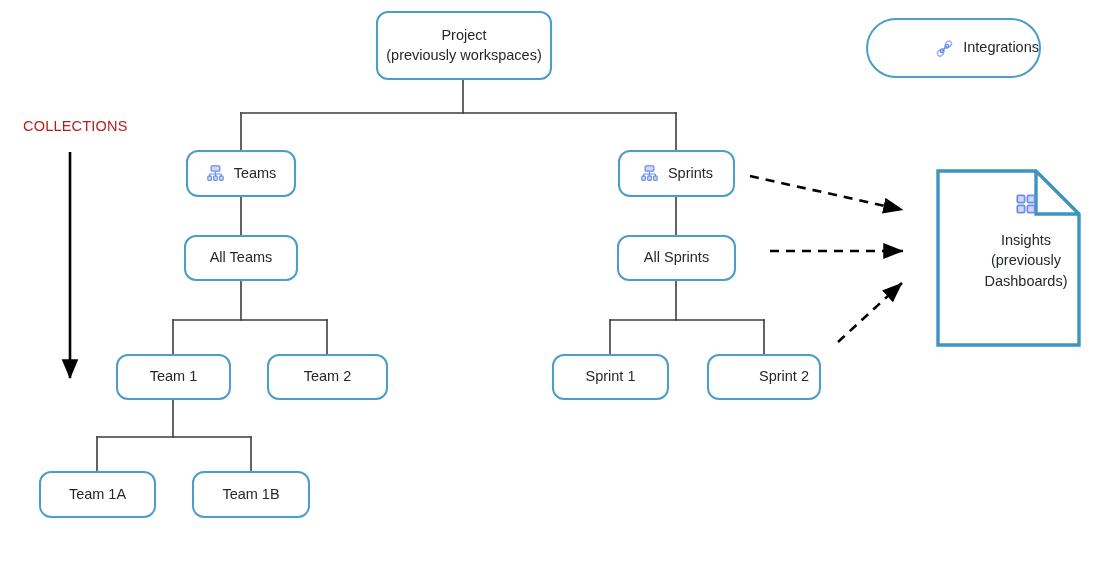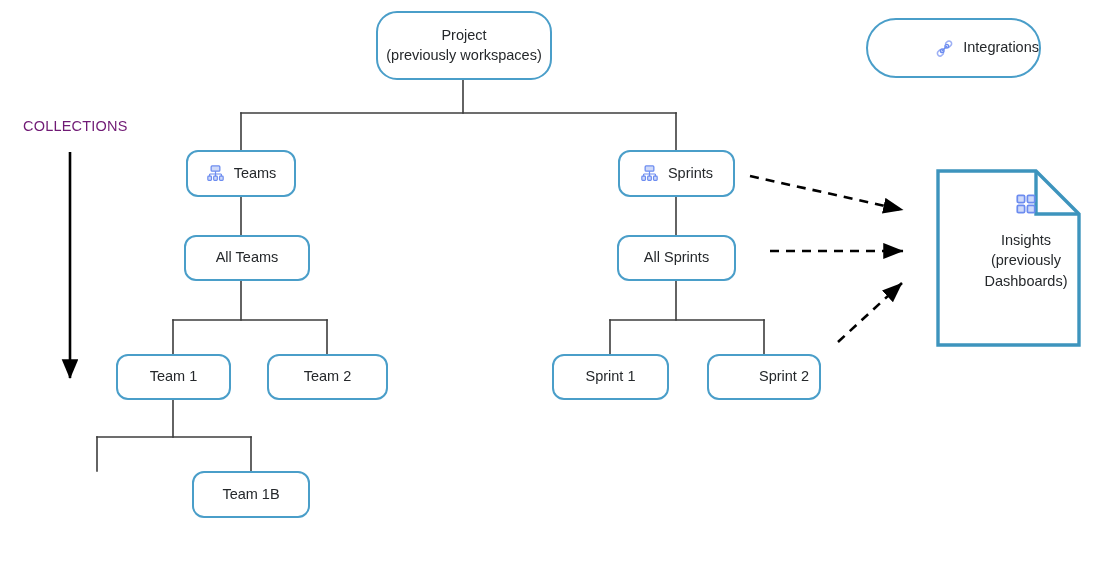--- a/index.html
+++ b/index.html
@@ -54,21 +54,21 @@
     justify-content: center;
     flex: none;
   }
   
   #collections-label {
     position: absolute;
     left: 23px;
     top: 118px;
     font-size: 14.5px;
     letter-spacing: .2px;
-    color: #701a75;
+    color: #b91c1c;
     white-space: nowrap;
     z-index: 3;
   }
   
   #insights-doc {
     position: absolute;
     left: 936px;
     top: 169px;
     width: 145px;
     height: 178px;
@@ -150,21 +150,21 @@
       <path d="M838,342 L902,283" marker-end="url(#arrowBlack)"></path>
     </g>
 
     <g>
       <path d="M70,152 L70,378" stroke="#000000" stroke-width="2.6" fill="none" marker-end="url(#arrowDown)"></path>
     </g>
   </svg>
 
   <div id="collections-label">COLLECTIONS</div>
 
-  <div class="node" style="left:376px; top:11px; width:176px; height:69px;border-radius:21px;">
+  <div class="node" style="left:376px; top:11px; width:176px; height:69px;">
     <span class="label">Project
 (previously workspaces)</span>
   </div>
 
   <div class="node with-icon" style="left:866px; top:18px; width:175px; height:60px; border-radius:30px;justify-content:flex-end;">
     <span class="ico">
       <svg width="19" height="19" viewBox="0 0 24 24" xmlns="http://www.w3.org/2000/svg">
         <g fill="none" stroke="#6c8cf0" stroke-width="2" stroke-linecap="round">
           <path d="M9.2 14.8 L14.8 9.2"></path>
           <path d="M13.4 5.4 L15.3 3.5 a3.3 3.3 0 0 1 4.7 4.7 L18.1 10.1" stroke="#9db0f5"></path>
@@ -196,21 +196,21 @@
         <rect x="6.5" y="2.5" width="11" height="6.5" rx="1.2" fill="#cfdaf9" stroke="#6c8cf0" stroke-width="1.6"></rect>
         <path d="M12 9 L12 12.6 M4.6 12.6 L19.4 12.6 M4.6 12.6 L4.6 15.4 M12 12.6 L12 15.4 M19.4 12.6 L19.4 15.4" stroke="#6c8cf0" stroke-width="1.5" fill="none"></path>
         <rect x="2.3" y="15.4" width="4.6" height="5.2" rx="1" fill="#cfdaf9" stroke="#6c8cf0" stroke-width="1.5"></rect>
         <rect x="9.7" y="15.4" width="4.6" height="5.2" rx="1" fill="#cfdaf9" stroke="#6c8cf0" stroke-width="1.5"></rect>
         <rect x="17.1" y="15.4" width="4.6" height="5.2" rx="1" fill="#cfdaf9" stroke="#6c8cf0" stroke-width="1.5"></rect>
       </svg>
     </span>
     <span class="label">Teams</span>
   </div>
 
-  <div class="node" style="left:184px; top:235px; width:126px; height:46px;">
+  <div class="node" style="left:184px; top:235px; width:114px; height:46px;">
     <span class="label">All Teams</span>
   </div>
 
   <div class="node" style="left:617px; top:235px; width:119px; height:46px;">
     <span class="label">All Sprints</span>
   </div>
 
   <div class="node" style="left:116px; top:354px; width:115px; height:46px;">
     <span class="label">Team 1</span>
   </div>
@@ -220,20 +220,23 @@
   </div>
 
   <div class="node" style="left:552px; top:354px; width:117px; height:46px;">
     <span class="label">Sprint 1</span>
   </div>
 
   <div class="node" style="left:707px; top:354px; width:114px; height:46px;padding-left:40px;">
     <span class="label">Sprint 2</span>
   </div>
 
+  <div class="node" style="left:39px; top:471px; width:117px; height:47px;">
+    <span class="label">Team 1A</span>
+  </div>
 
   <div class="node" style="left:192px; top:471px; width:118px; height:47px;">
     <span class="label">Team 1B</span>
   </div>
 
   <div id="insights-doc">
     <svg class="docshape" width="145" height="178" viewBox="0 0 145 178" xmlns="http://www.w3.org/2000/svg">
       <path d="M2,2 H100 L143,45 V176 H2 Z" fill="#ffffff" stroke="#3d94bd" stroke-width="3.4" stroke-linejoin="miter"></path>
       <path d="M100,2 L100,45 L143,45" fill="none" stroke="#3d94bd" stroke-width="3.4"></path>
     </svg>

